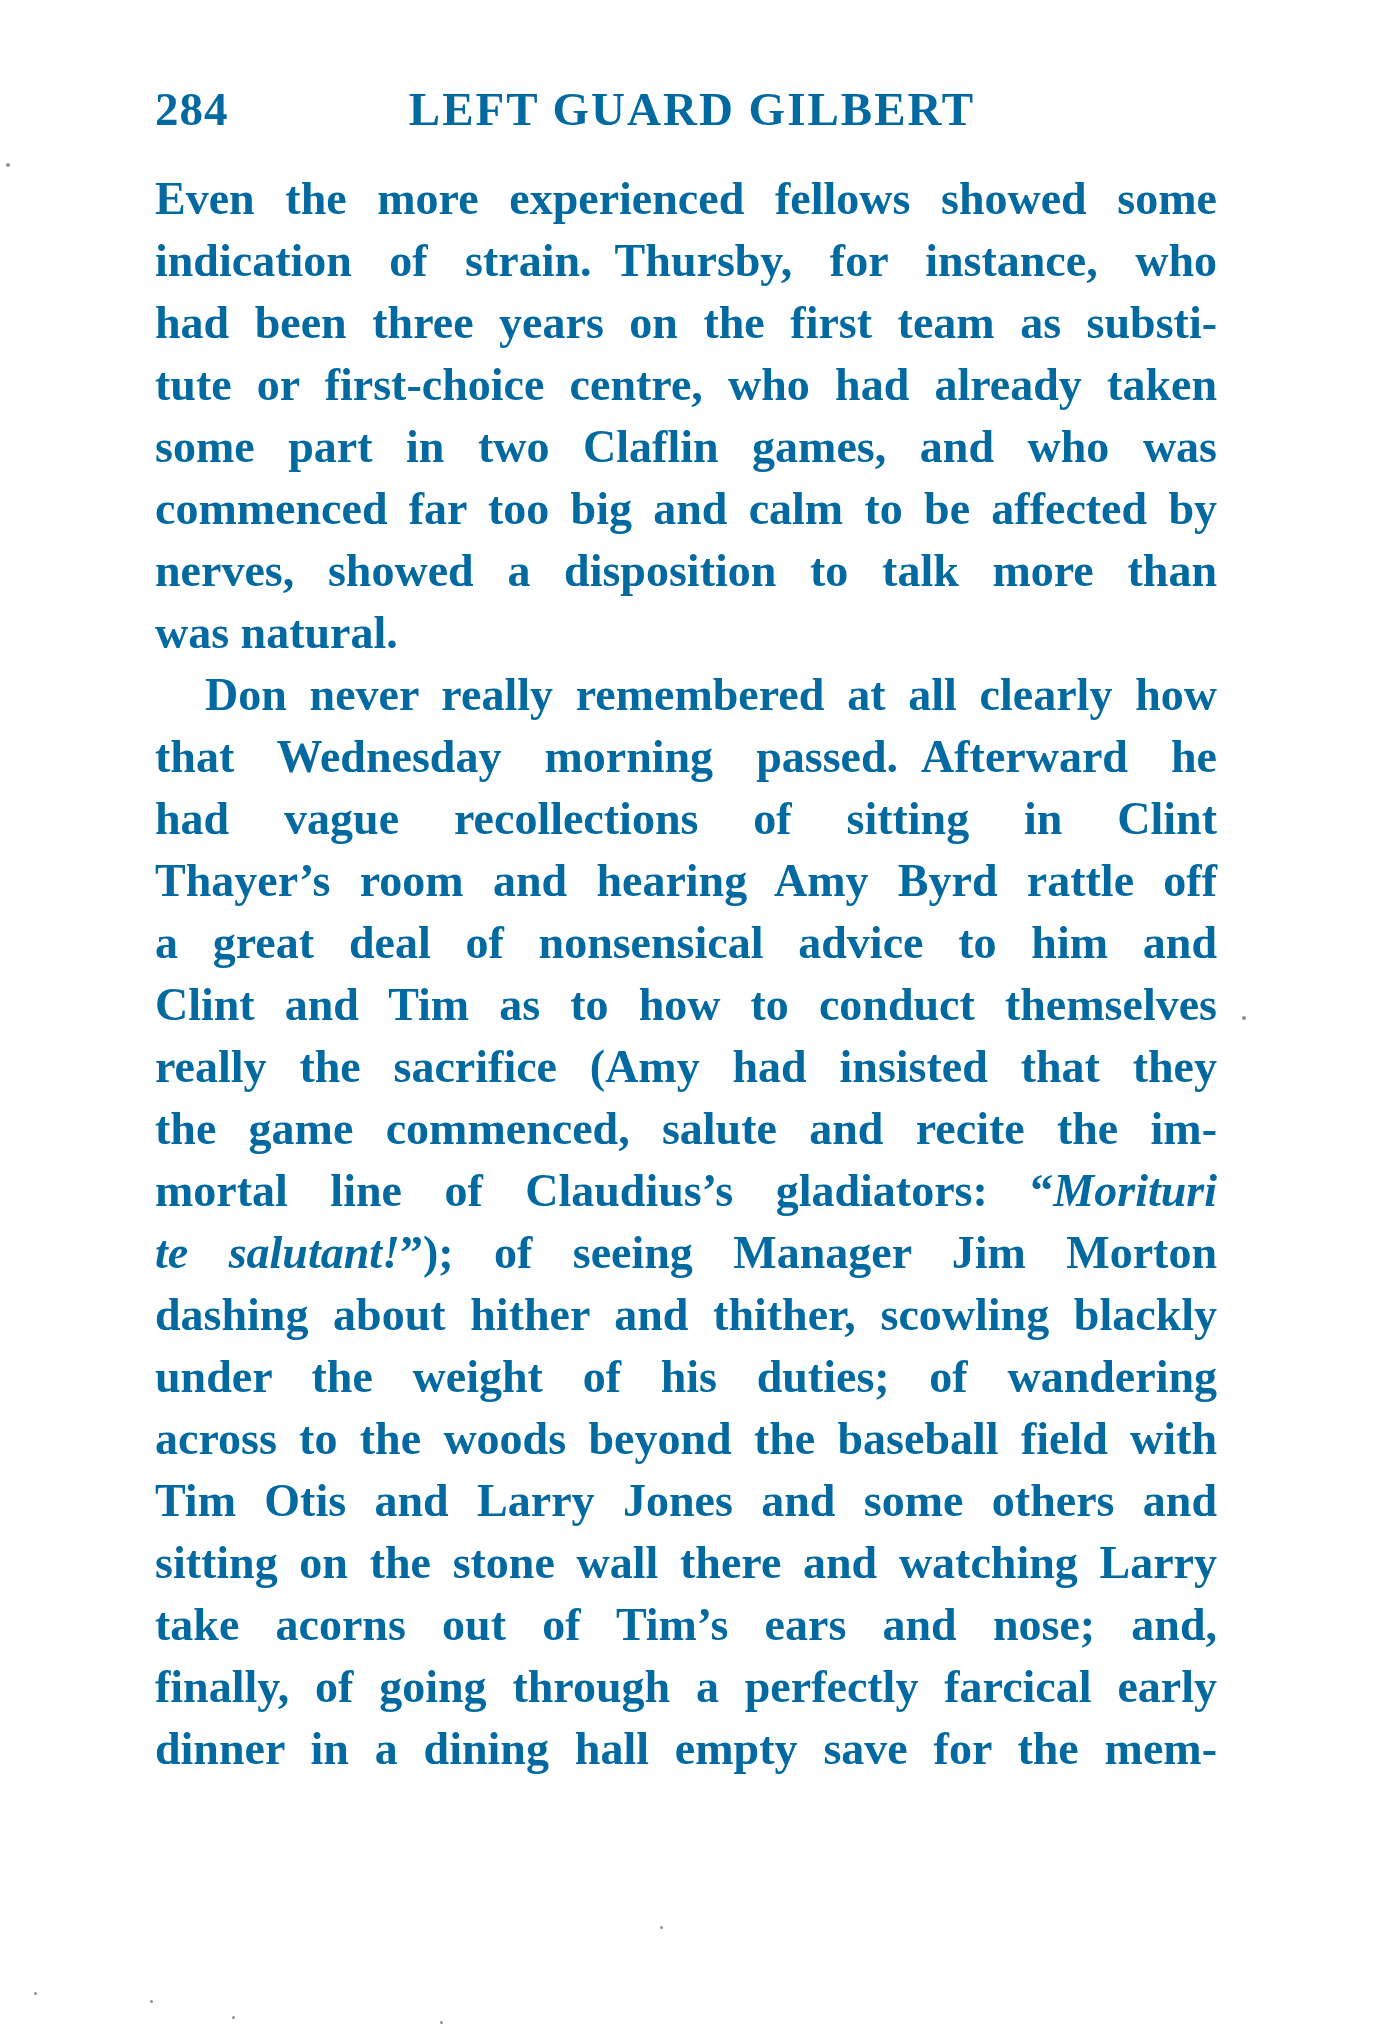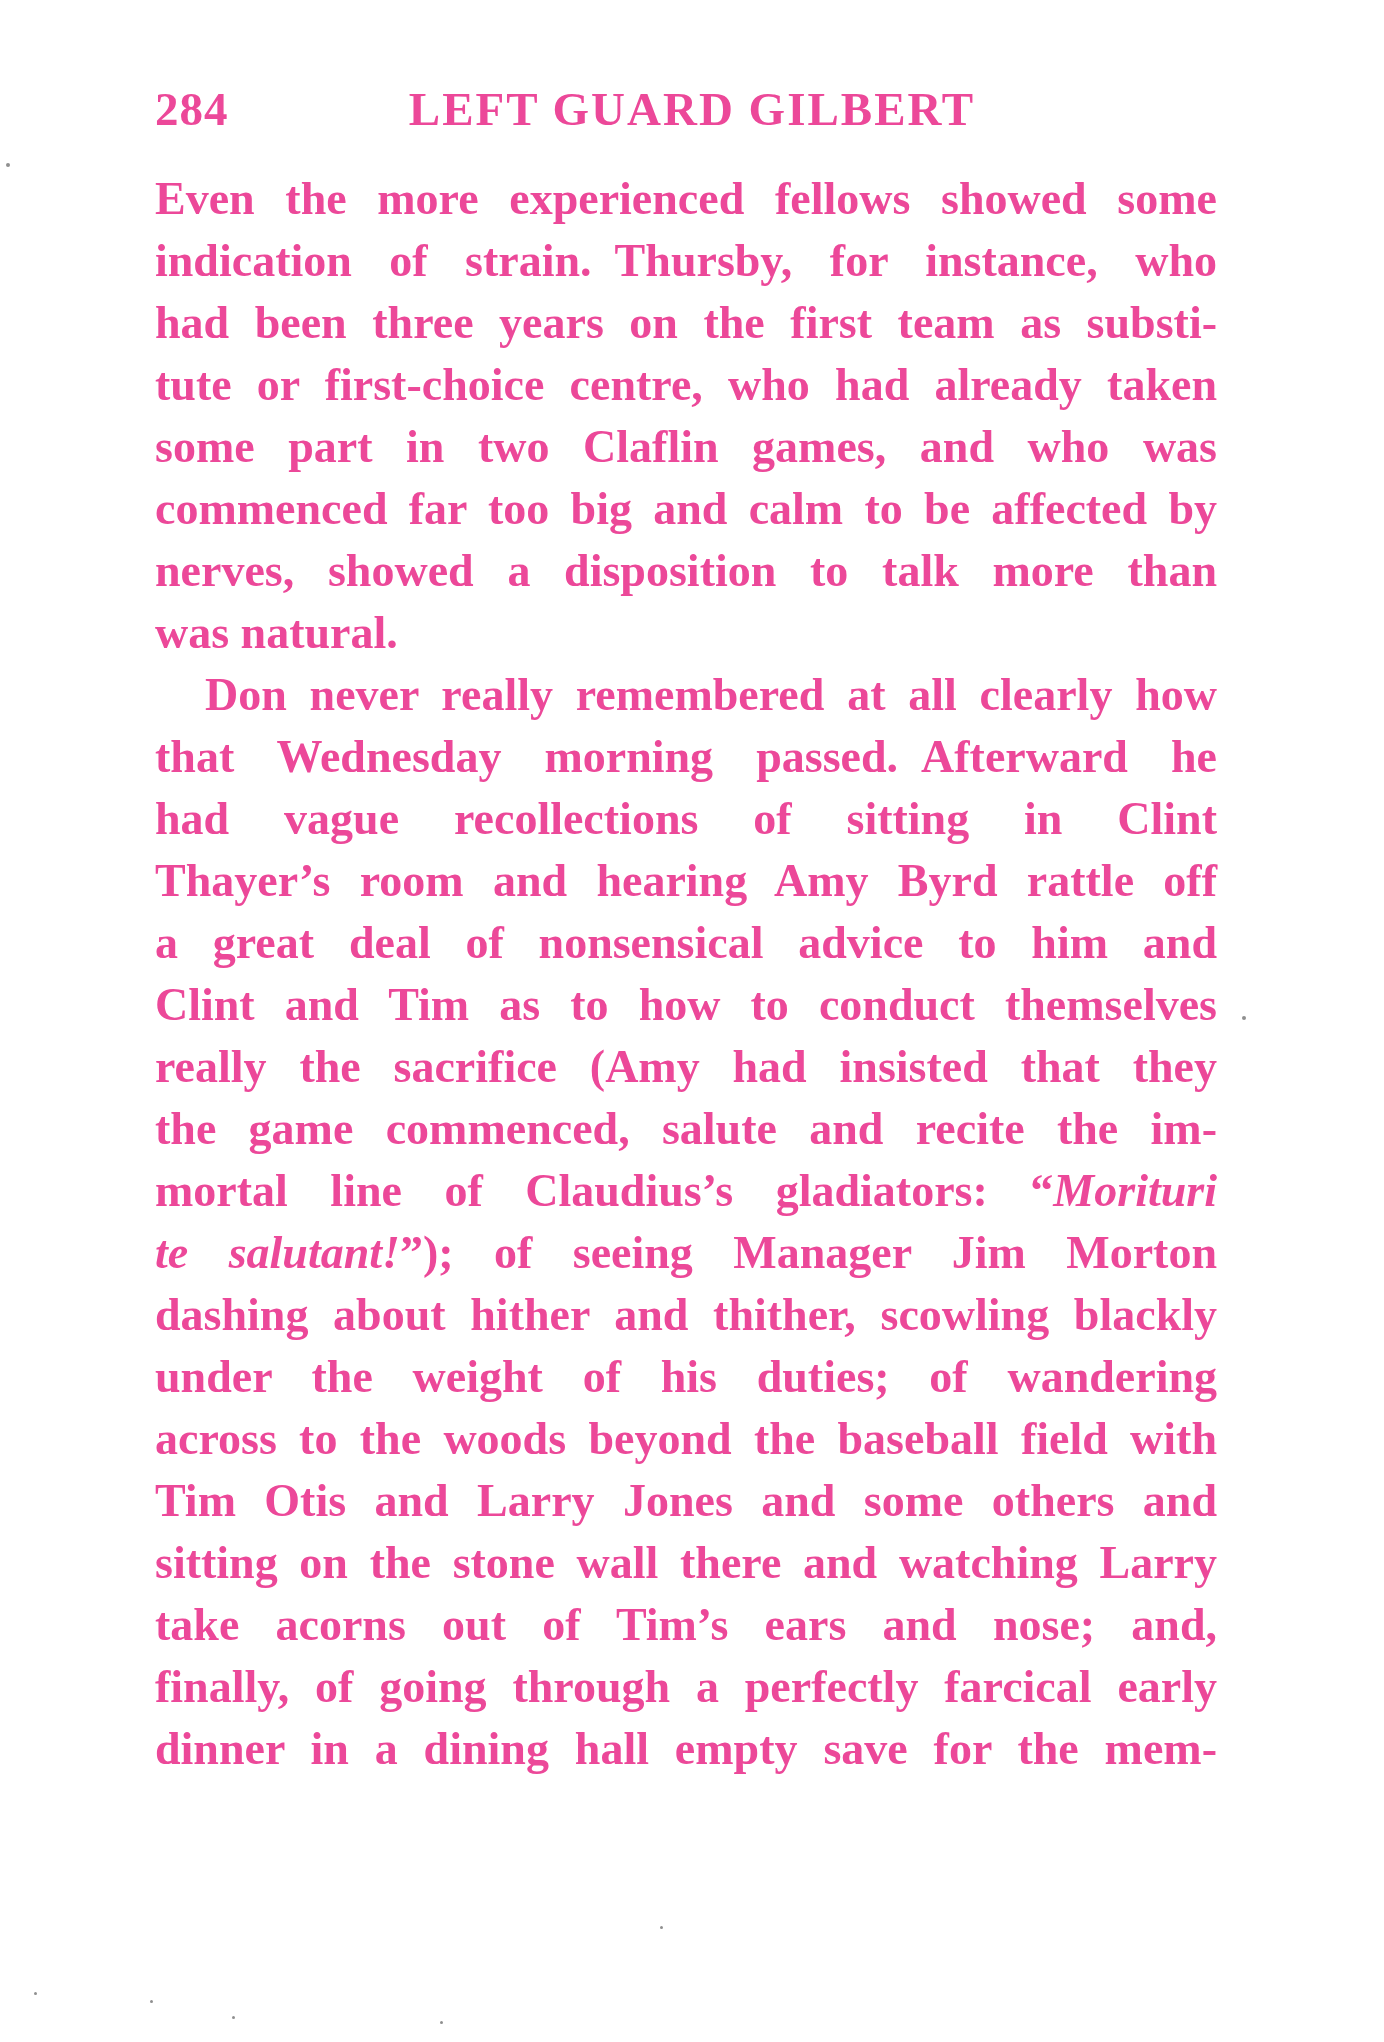--- a/index.html
+++ b/index.html
@@ -4,21 +4,21 @@
 <style>
   html, body { margin: 0; padding: 0; }
   body { background: #e8e8e8; }
   .page {
     position: relative;
     width: 1384px;
     height: 2042px;
     background: #ffffff;
     overflow: hidden;
     font-family: "Liberation Serif", "DejaVu Serif", serif;
-    color: #ec4899;
+    color: #0369a1;
   }
   .page-number {
     position: absolute;
     left: 155px;
     top: 86px;
     font-size: 47px;
     font-weight: 700;
     line-height: 1;
     letter-spacing: 1px;
   }

